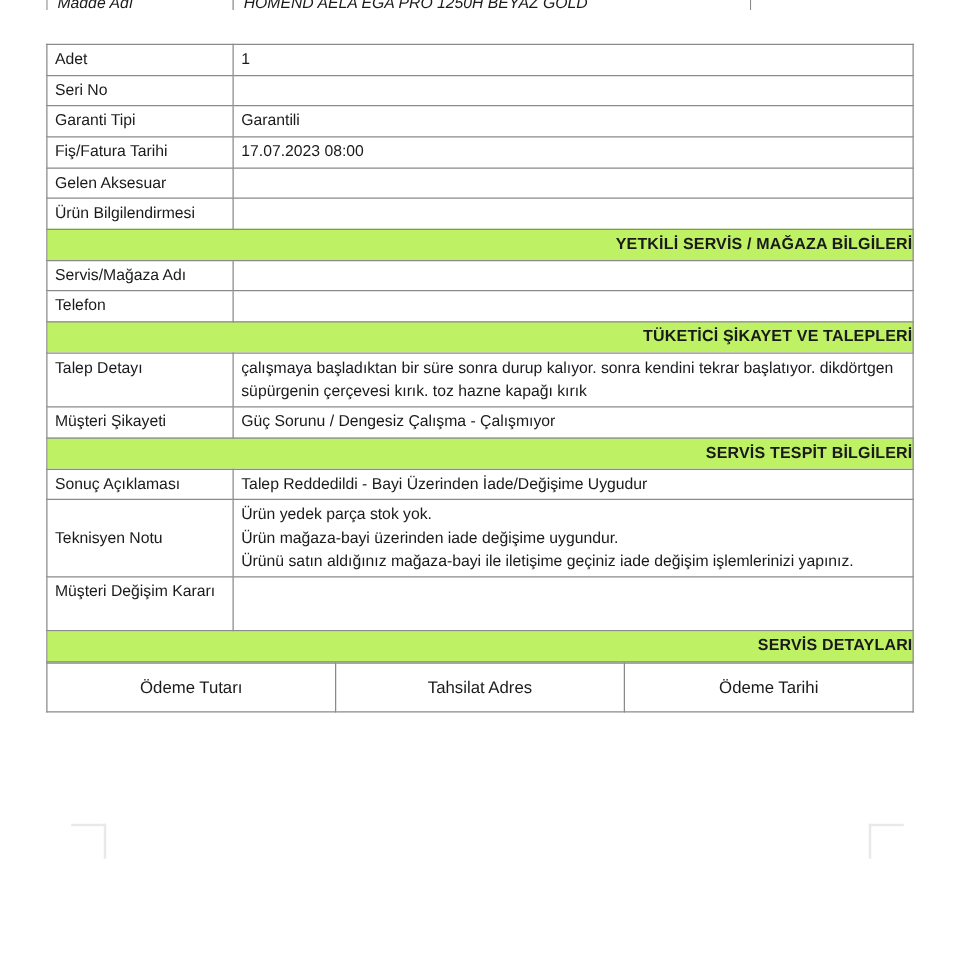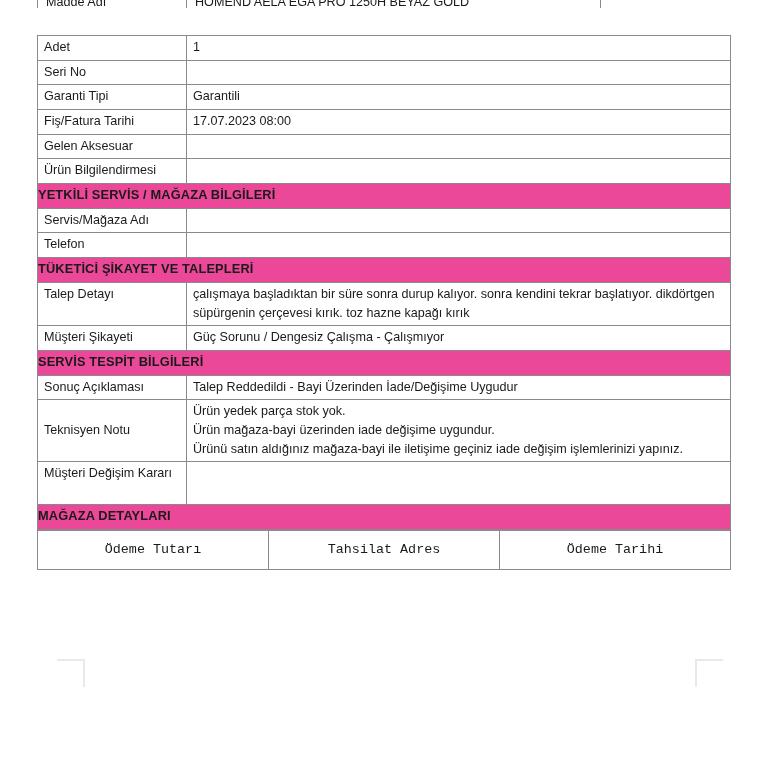--- a/index.html
+++ b/index.html
@@ -46,38 +46,39 @@
   td.label-cell {
     white-space: normal;
     padding-left: 8px;
   }
   td.value-cell {
     padding-left: 8px;
   }
 
   
   tr.section-row td {
-    background: #ec4899;
-    text-align: left;
+    background: #bef264;
+    text-align: right;
     font-weight: bold;
     font-size: 12.8px;
     letter-spacing: 0.15px;
     padding: 2px 0 3px 0;
     border-top: 1px solid #8a8a8a;
     border-bottom: 1px solid #8a8a8a;
   }
 
   
   #clipped-row-wrap {
     position: absolute;
     left: 37px;
     top: 0;
     width: 564px;
     height: 8px;
     overflow: hidden;
+    font-style: italic;
   }
   #clipped-row-wrap table {
     width: 100%;
     border-collapse: collapse;
     table-layout: fixed;
     position: relative;
     top: -10px;
   }
   #clipped-row-wrap td {
     border: 1px solid #8a8a8a;
@@ -95,21 +96,20 @@
     border-collapse: collapse;
     table-layout: fixed;
   }
   table.payment-table td {
     border: 1px solid #8a8a8a;
     background: #ffffff;
     text-align: center;
     font-size: 13.4px;
     padding: 11px 4px 12px 4px;
     vertical-align: middle;
-    font-family: Liberation Mono, monospace;
   }
 
   
   .crop-mark {
     position: absolute;
     width: 26px;
     height: 26px;
   }
   .crop-mark.left {
     left: 57px;
@@ -214,21 +214,21 @@
         <td class="value-cell multiline">Ürün yedek parça stok yok.
 Ürün mağaza-bayi üzerinden iade değişime uygundur.
 Ürünü satın aldığınız mağaza-bayi ile iletişime geçiniz iade değişim işlemlerinizi yapınız.</td>
       </tr>
       <tr>
         <td class="label-cell">Müşteri Değişim Kararı</td>
         <td class="value-cell">&nbsp;<br>&nbsp;</td>
       </tr>
 
       <tr class="section-row">
-        <td colspan="2">MAĞAZA DETAYLARI</td>
+        <td colspan="2">SERVİS DETAYLARI</td>
       </tr>
     </tbody>
   </table>
 
   <table class="payment-table">
     <colgroup>
         <col style="width:33.33%">
         <col style="width:33.34%">
         <col style="width:33.33%">
       </colgroup>

